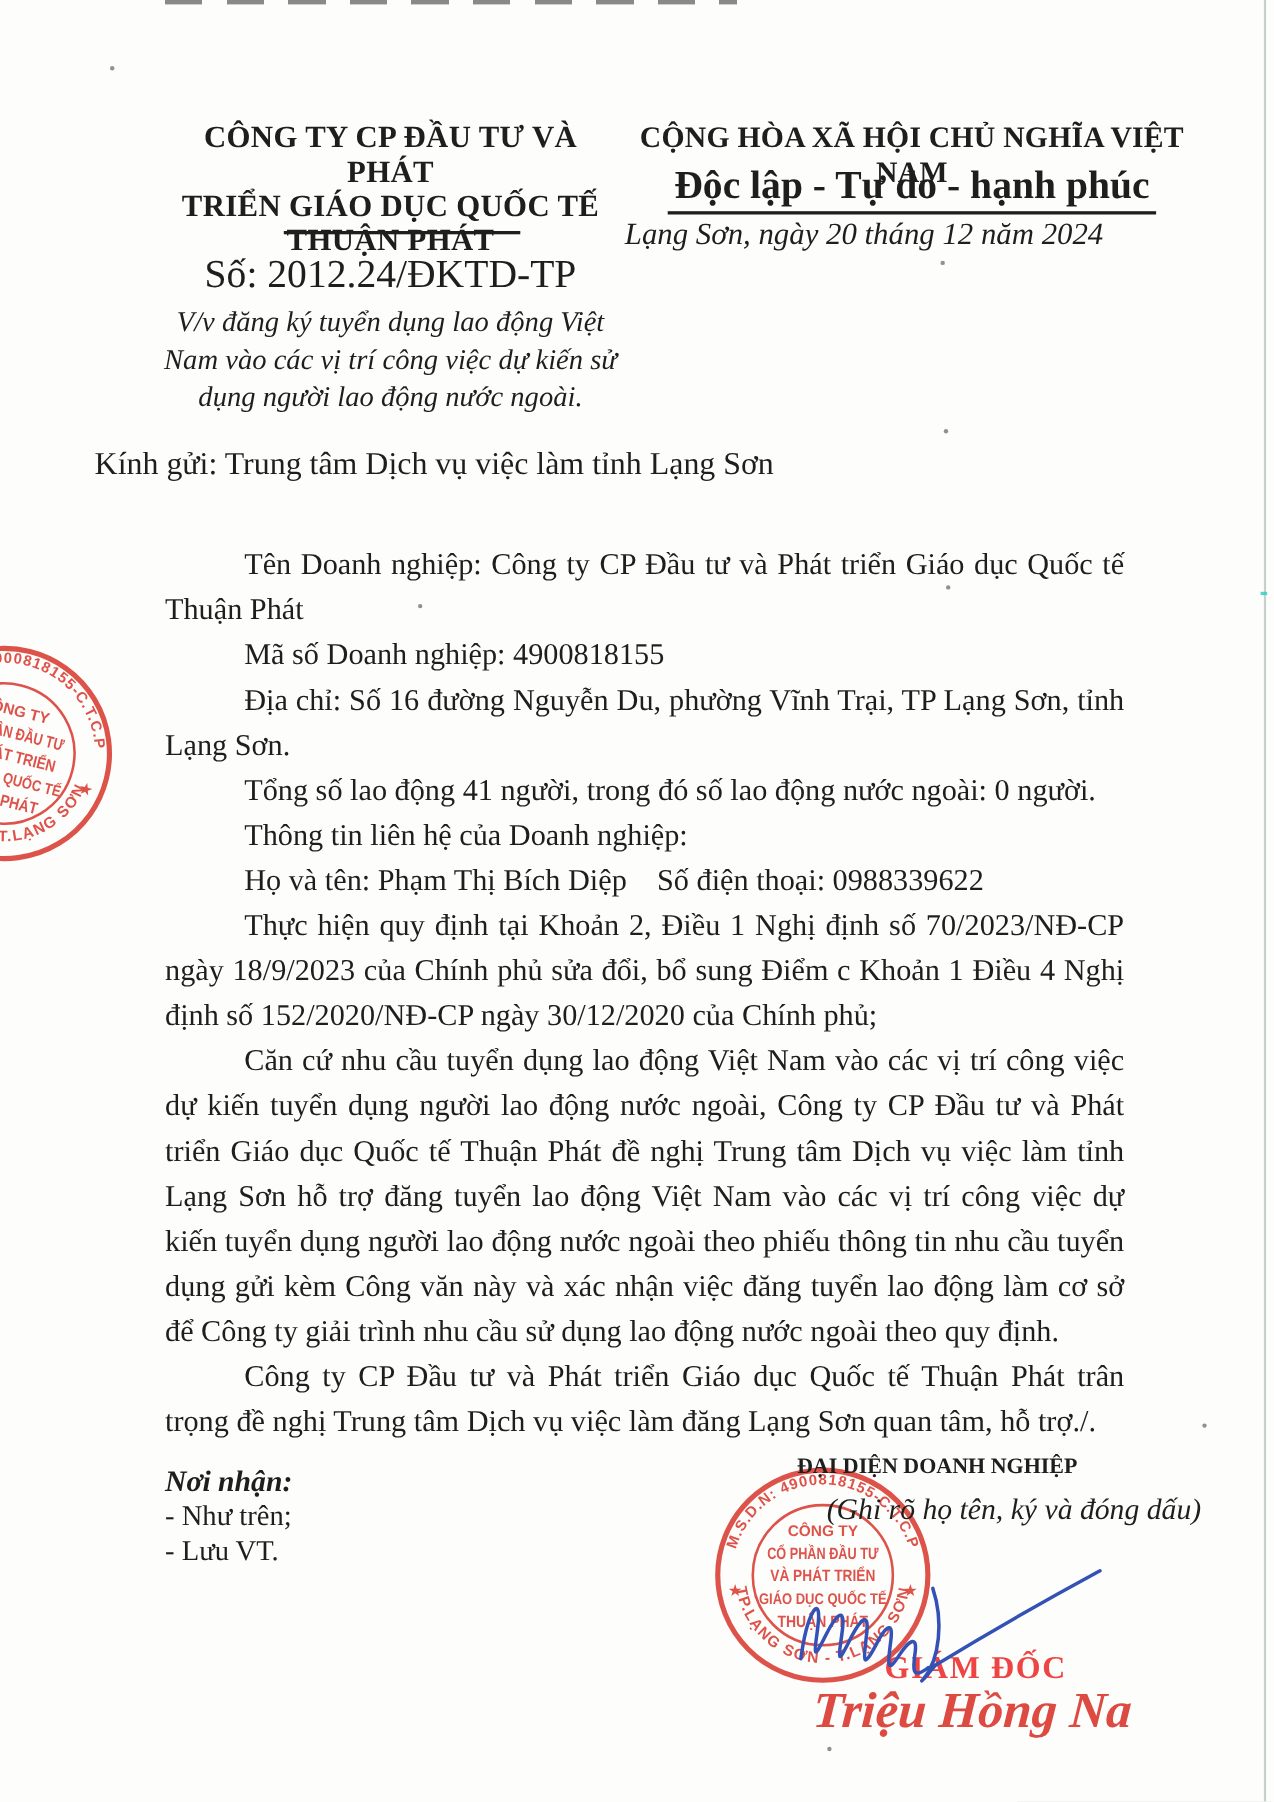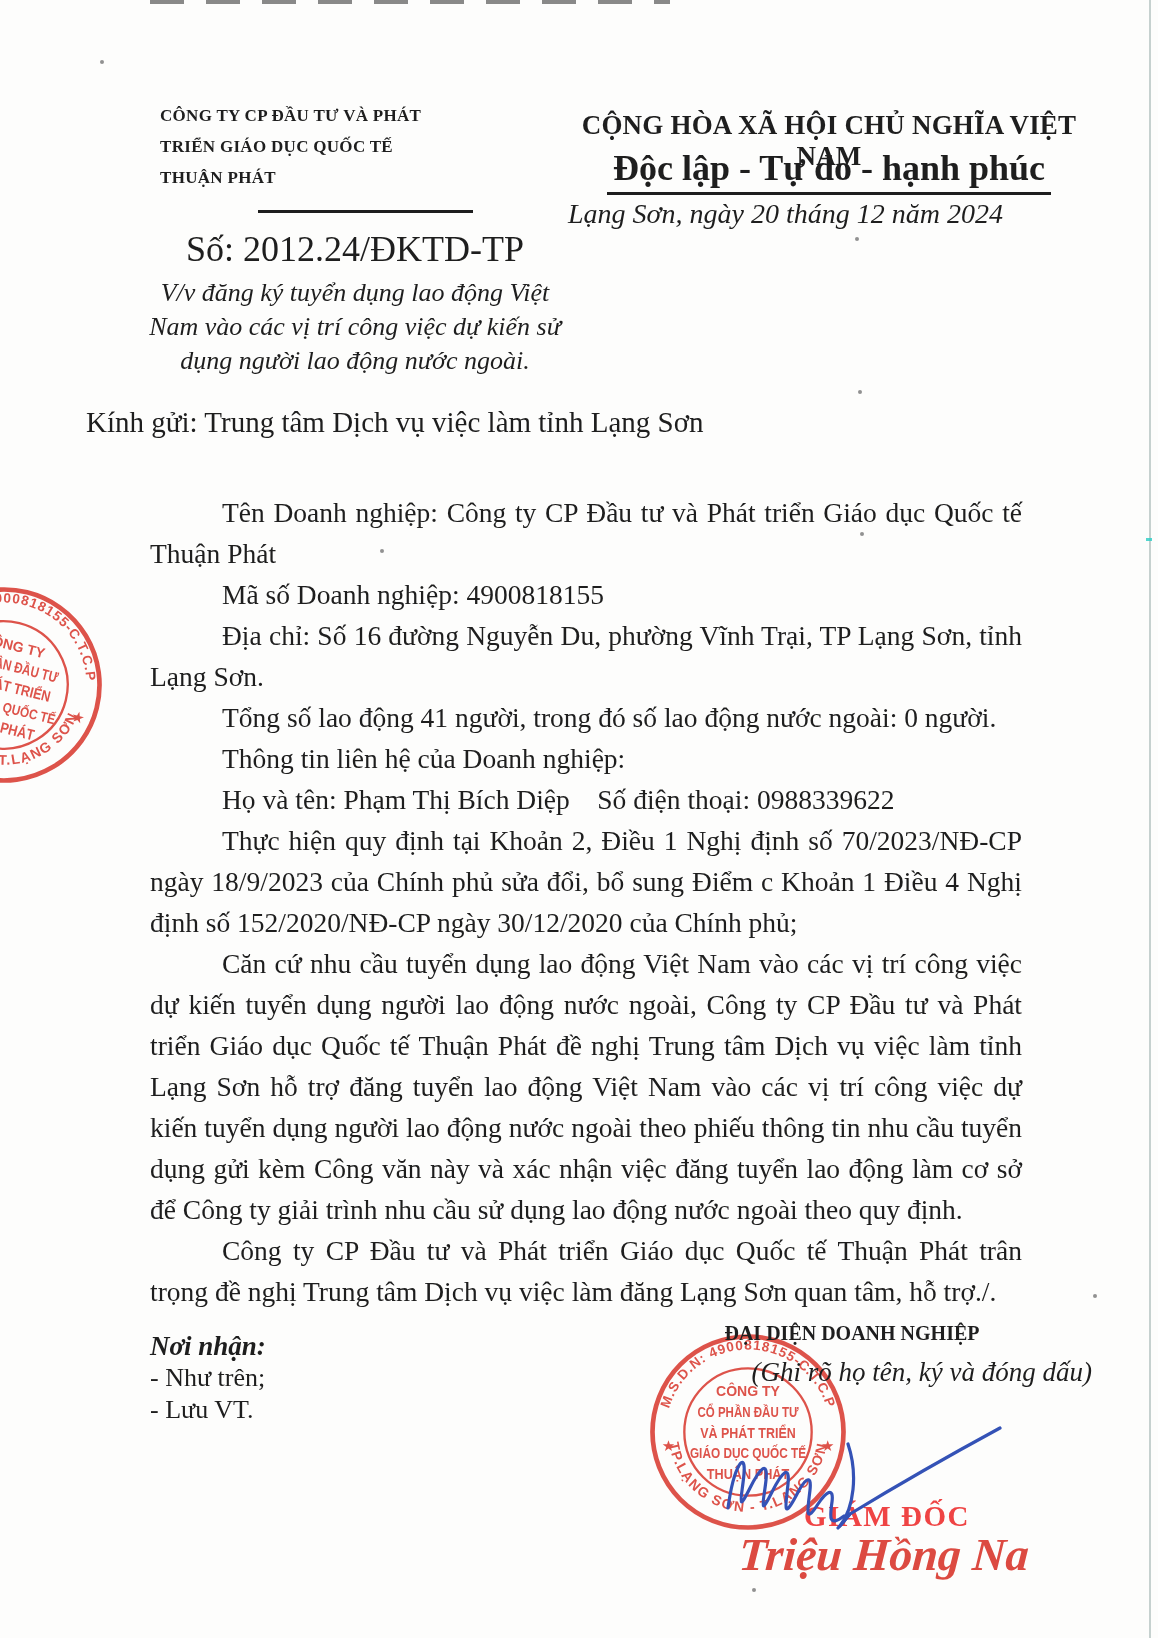--- a/index.html
+++ b/index.html
@@ -12,22 +12,22 @@
     color:#1e1e1e;
   }
   
   .scan-top{position:absolute;left:150px;top:0;width:520px;height:4px;
     background:repeating-linear-gradient(90deg,#2a2a2a 0 34px,transparent 34px 56px);opacity:.55;}
   .scan-right{position:absolute;left:1149px;top:0;width:2px;height:100%;background:#c6d1cf;}
   .scan-tick{position:absolute;left:1146px;top:538px;width:6px;height:3px;background:#35cfc7;opacity:.85;}
   .speck{position:absolute;width:4px;height:4px;border-radius:50%;background:#4a4a4a;opacity:.6;}
 
   
-  .sender-block{position:absolute;left:160px;top:100px;width:390px;text-align:left;
-    font-weight:bold;font-size:17px;line-height:31px;letter-spacing:.3px;}
+  .sender-block{position:absolute;left:160px;top:110px;width:390px;text-align:center;
+    font-weight:bold;font-size:28px;line-height:31px;letter-spacing:.3px;}
   .sender-rule{position:absolute;left:258px;top:210px;width:215px;height:3px;background:#1e1e1e;}
   .doc-number{position:absolute;left:160px;top:228px;width:390px;text-align:center;font-size:36px;}
   .subject{position:absolute;left:138px;top:276px;width:434px;text-align:center;
     font-style:italic;font-size:26px;line-height:34px;}
   .national-title{position:absolute;left:568px;top:110px;width:522px;text-align:center;
     font-weight:bold;font-size:27px;letter-spacing:.2px;}
   .motto{position:absolute;left:568px;top:147px;width:522px;text-align:center;
     font-weight:bold;font-size:36px;}
   .motto span{display:inline-block;border-bottom:3px solid #1e1e1e;padding:0 6px 3px 6px;}
   .place-date{position:absolute;left:568px;top:198px;width:522px;text-align:left;

